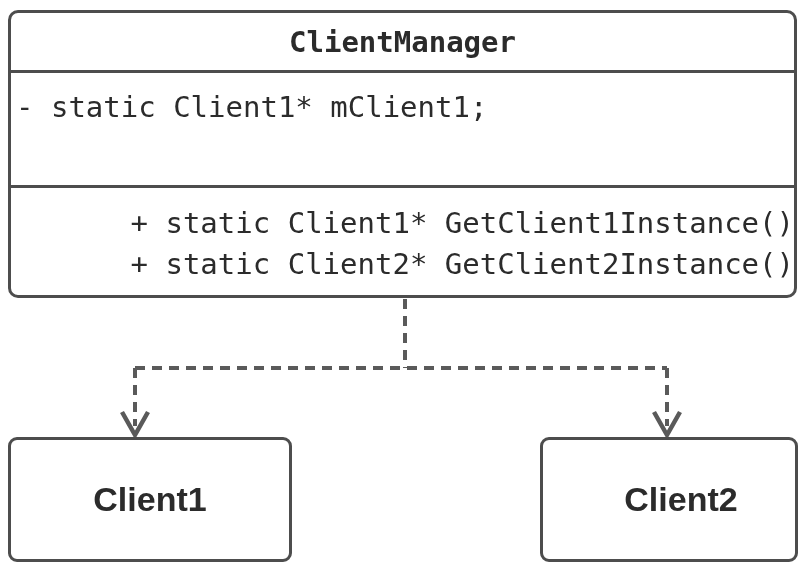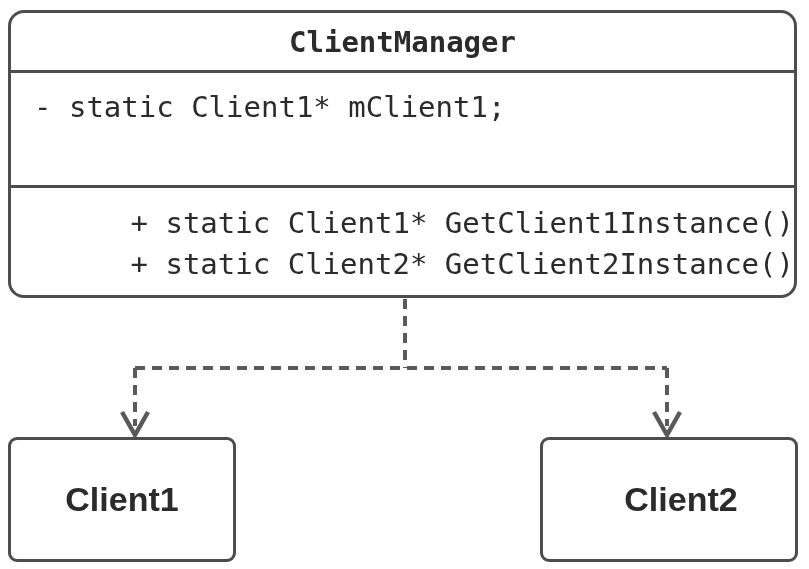--- a/index.html
+++ b/index.html
@@ -16,21 +16,21 @@
     overflow:hidden;
     font-family:"DejaVu Sans Mono", monospace;
     color:var(--text);
   }
   
   .class-box{
     position:absolute;left:8px;top:10px;
     width:789px;height:288px;
     box-sizing:border-box;
     border:3px solid var(--border);
-    border-radius:16px;
+    border-radius:10px;
     background:var(--bg);
     display:flex;flex-direction:column;
   }
   .compartment{box-sizing:border-box;}
   .compartment.title{
     height:60px;
     border-bottom:3px solid var(--border);
     display:flex;align-items:center;justify-content:center;
     font-weight:bold;font-size:29px;
   }
@@ -40,36 +40,35 @@
     padding:13px 0 0 5px;
   }
   .compartment.methods{
     flex:1;
     padding:15px 0 0 5px;
   }
   .code-line{
     font-size:29px;
     line-height:42px;
     white-space:pre;
-    margin-left:18px;
   }
   .compartment.methods .code-line{line-height:41px;text-align:right;}
   
   .node-box{
     position:absolute;top:437px;height:125px;
     box-sizing:border-box;
     border:3px solid var(--border);
     border-radius:9px;
     background:var(--bg);
     display:flex;align-items:center;justify-content:center;
     font-family:"Liberation Sans", sans-serif;
     font-weight:bold;font-size:34px;
     color:var(--text);
   }
-  .node-box.left{left:8px;width:228px;}
+  .node-box.left{left:8px;width:284px;}
   .node-box.right{left:540px;width:258px;padding-left:24px;}
   
   .connector-svg{
     position:absolute;left:0;top:0;width:809px;height:569px;
     pointer-events:none;
   }
   .dash{
     fill:none;stroke:var(--connector);
     stroke-width:4;stroke-dasharray:10 7;
   }

